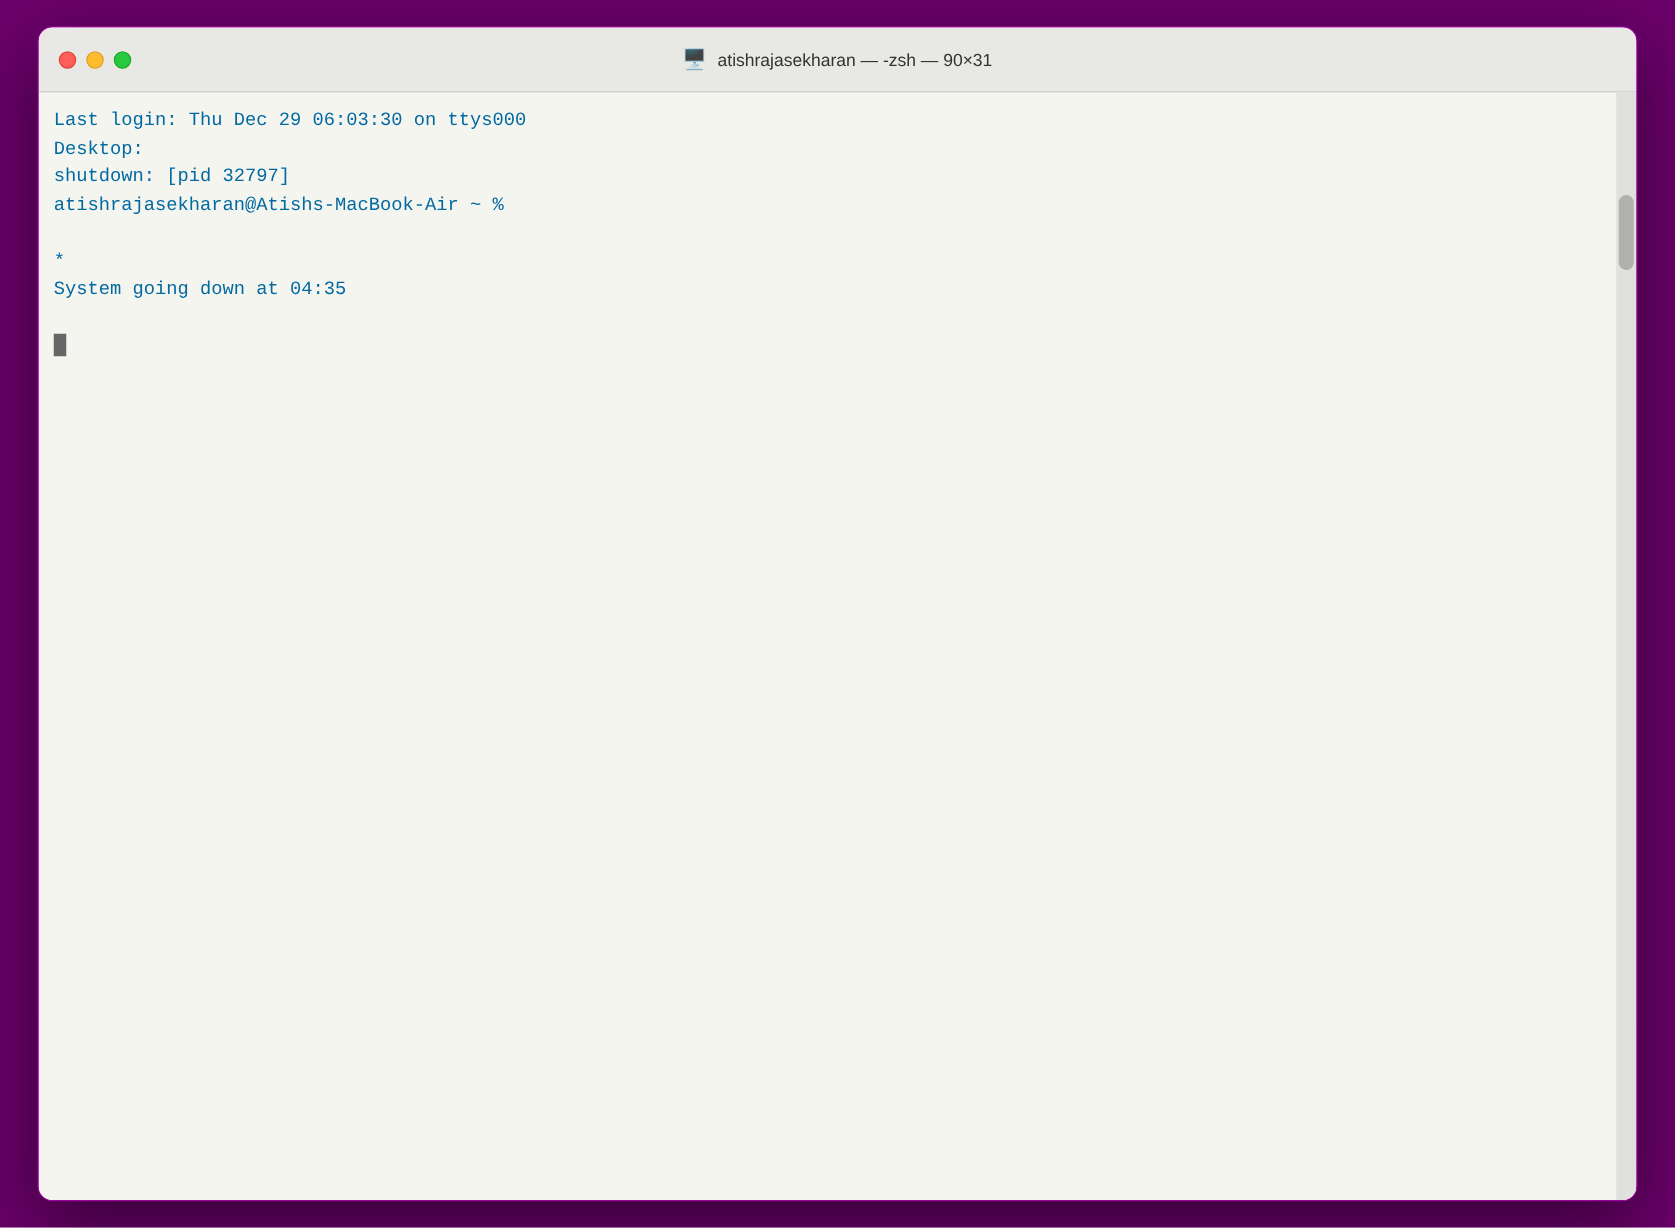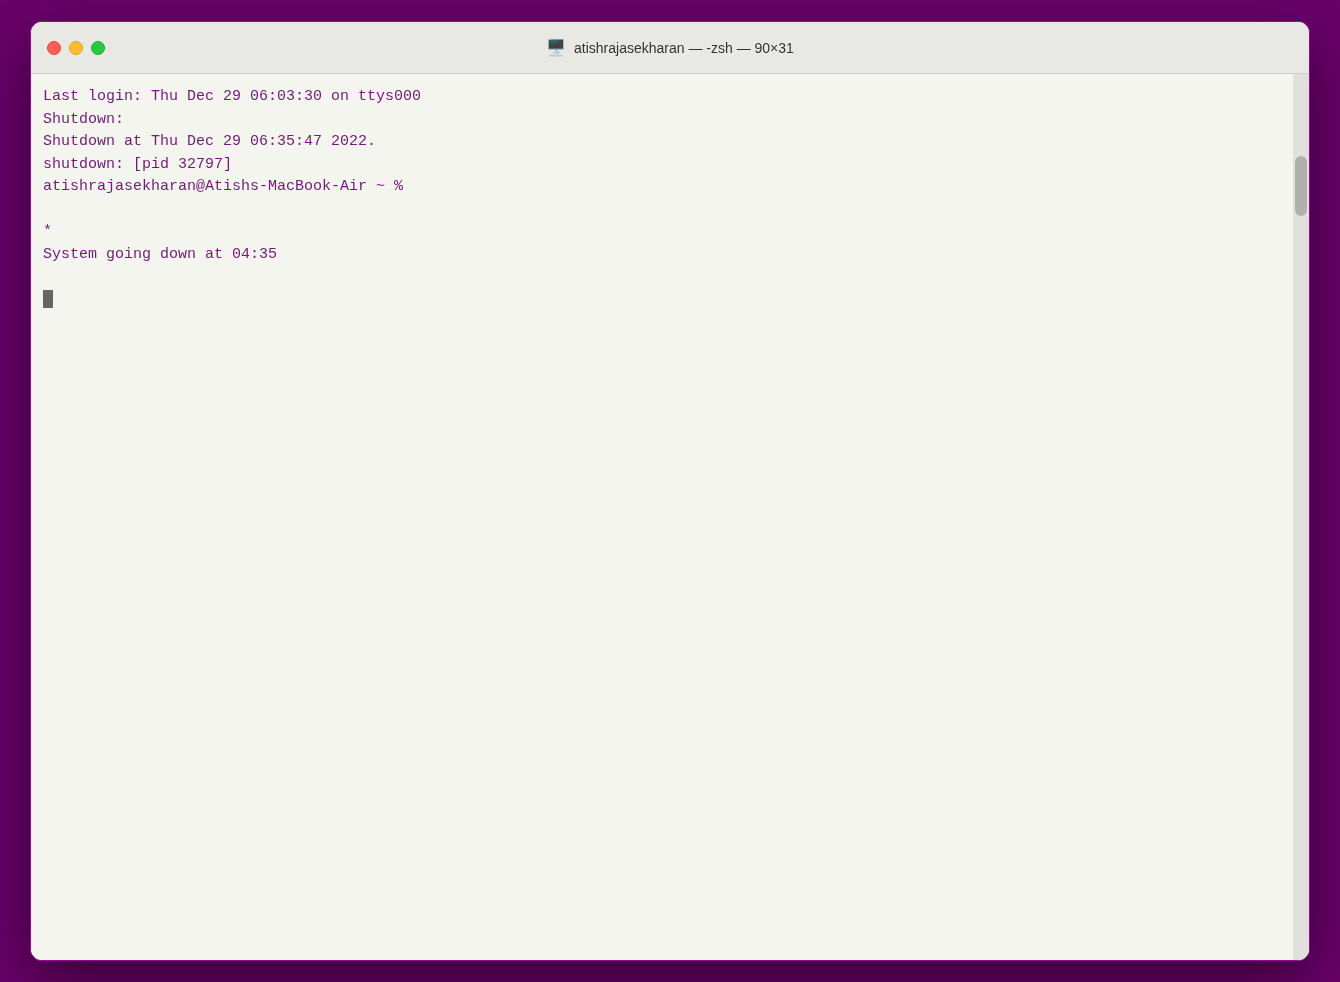--- a/index.html
+++ b/index.html
@@ -84,21 +84,21 @@
       font-size: 16px;
     }
 
     .terminal-body {
       flex: 1;
       background: #f5f5f0;
       padding: 12px 20px 12px 12px;
       font-family: 'Menlo', 'Monaco', 'Courier New', monospace;
       font-size: 15px;
       line-height: 1.5;
-      color: #701a75;
+      color: #0369a1;
       overflow-y: auto;
       position: relative;
     }
 
     .terminal-line {
       white-space: pre;
       display: block;
       min-height: 1.5em;
     }
 
@@ -142,22 +142,21 @@
     </div>
     <div class="titlebar-title">
       <span class="titlebar-icon">🖥️</span>
       <span>atishrajasekharan — -zsh — 90×31</span>
     </div>
   </div>
 
   <div style="position:relative; flex:1; overflow:hidden; display:flex;">
     <div class="terminal-body">
       <span class="terminal-line">Last login: Thu Dec 29 06:03:30 on ttys000</span>
-      <span class="terminal-line">Shutdown:</span>
-      <span class="terminal-line">Shutdown at Thu Dec 29 06:35:47 2022.</span>
+      <span class="terminal-line">Desktop:</span>
       <span class="terminal-line">shutdown: [pid 32797]</span>
       <span class="terminal-line">atishrajasekharan@Atishs-MacBook-Air ~ %</span>
       <span class="terminal-line">&nbsp;</span>
       <span class="terminal-line">*</span>
       <span class="terminal-line">System going down at 04:35</span>
       <span class="terminal-line">&nbsp;</span>
       <span class="terminal-line"><span class="cursor-block"></span></span>
     </div>
     <div class="scrollbar-container">
       <div class="scrollbar-thumb"></div>

